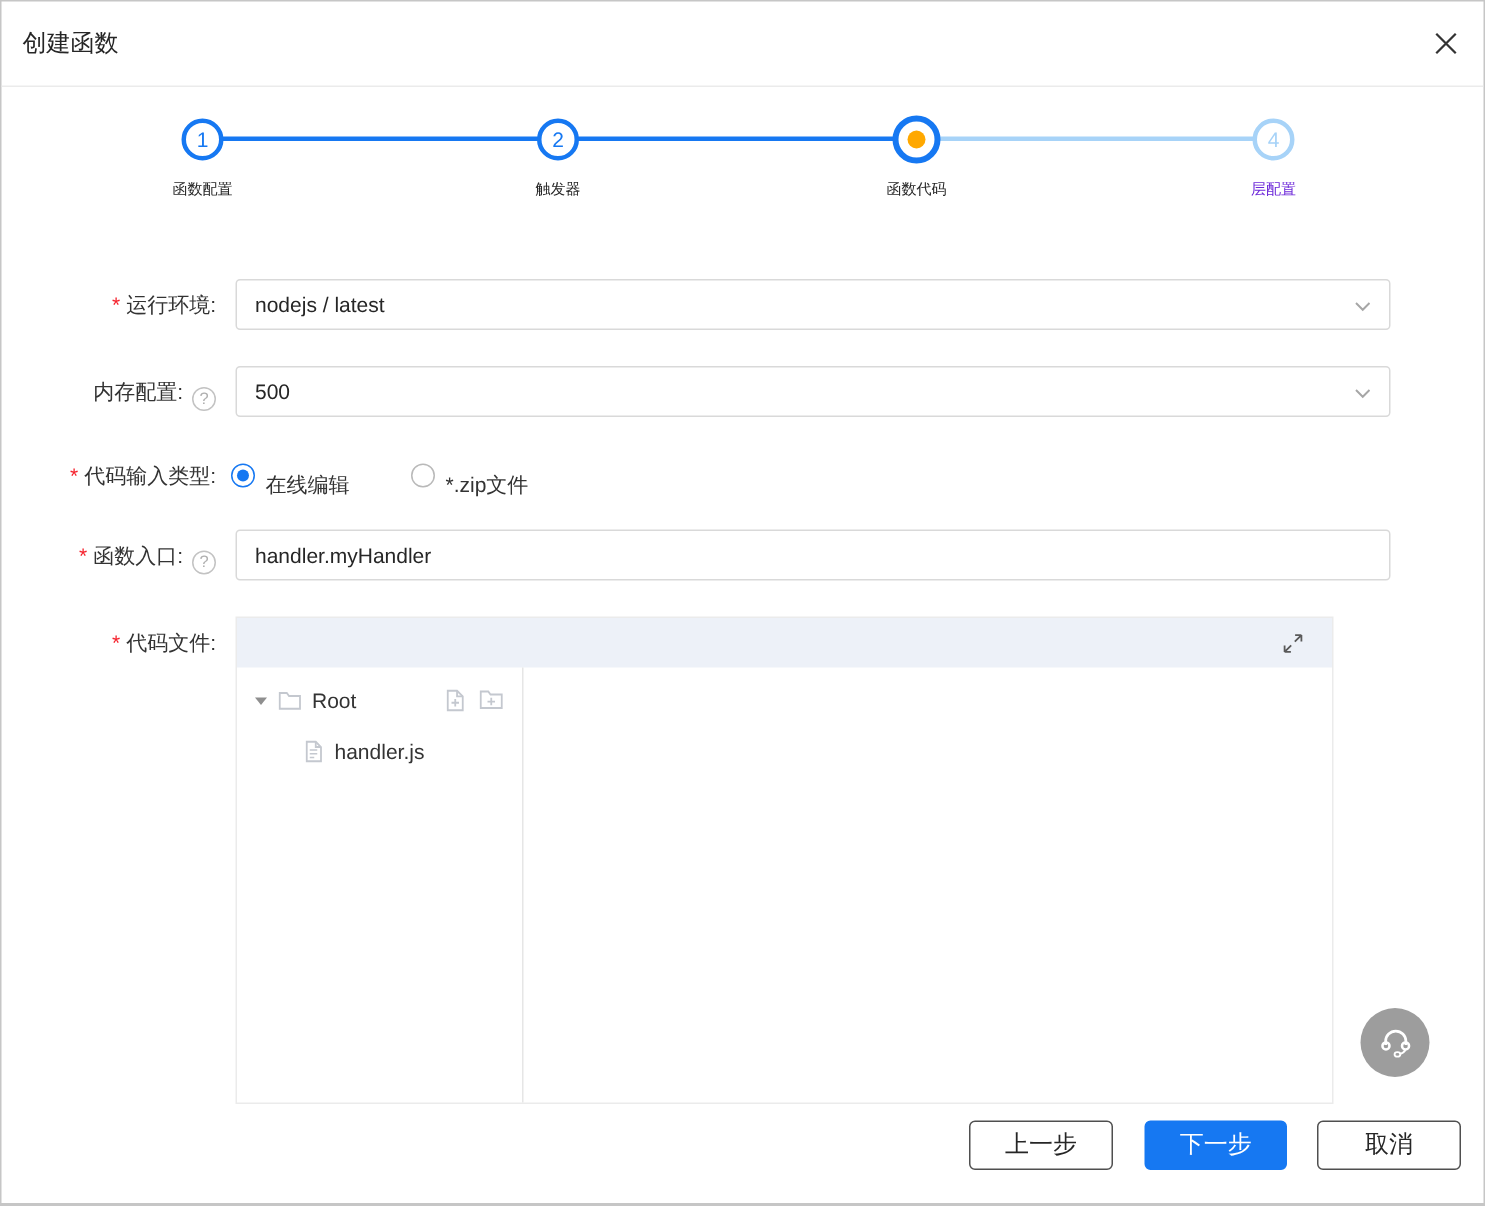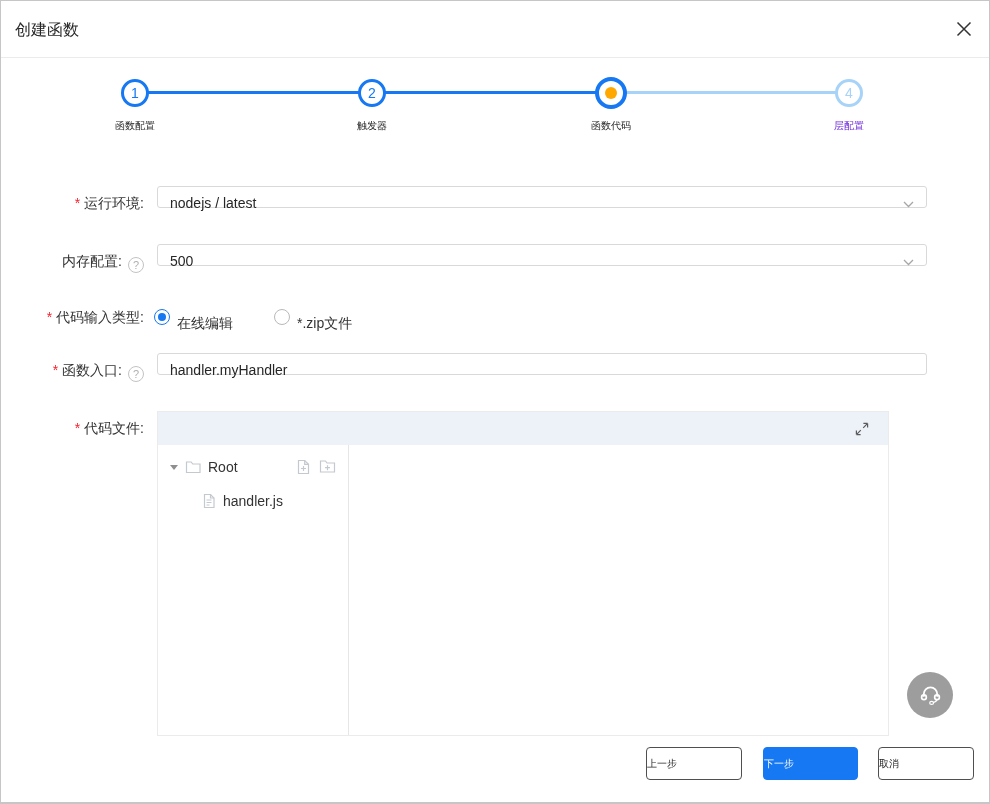--- a/index.html
+++ b/index.html
@@ -16,42 +16,42 @@
   .step-circle.done { width:28px; height:28px; top:78px; border:3px solid #1678f2; color:#1678f2; line-height:22px; }
   .step-circle.active { width:32px; height:32px; top:76px; border:4px solid #1678f2; }
   .step-circle.active .dot { position:absolute; left:50%; top:50%; width:12px; height:12px; margin:-6px 0 0 -6px; border-radius:50%; background:#ffa800; }
   .step-circle.pending { width:28px; height:28px; top:78px; border:3px solid #a7d3f8; color:#a7d3f8; line-height:22px; }
   .step-label { position:absolute; top:118px; transform:translateX(-50%); font-size:10px; color:#262626; white-space:nowrap; }
   .step-label.pending { color:#6d28d9; }
   
   .row-label { position:absolute; left:0; width:143px; text-align:right; font-size:14px; color:#333; white-space:nowrap; }
   .req { color:#f5222d; margin-right:4px; }
   .help { display:inline-block; width:16px; height:16px; margin-left:6px; border:1px solid #c3c3c3; border-radius:50%; color:#b0b0b0; font-size:11px; line-height:14px; text-align:center; vertical-align:-3px; }
-  .field { position:absolute; left:156px; width:770px; height:22px; border:1px solid #d9d9d9; border-radius:3px; background:#fff; font-size:14px; color:#262626; line-height:32px; padding-left:12px; }
+  .field { position:absolute; left:156px; width:770px; height:34px; border:1px solid #d9d9d9; border-radius:3px; background:#fff; font-size:14px; color:#262626; line-height:32px; padding-left:12px; }
   .chev { position:absolute; right:12px; top:14px; }
   .radio-row { position:absolute; left:153px; display:flex; align-items:center; font-size:14px; color:#333; }
   .radio { width:16px; height:16px; border-radius:50%; border:1px solid #b9b9b9; background:#fff; position:relative; }
   .radio.sel { border-color:#1678f2; }
   .radio.sel::after { content:""; position:absolute; left:50%; top:50%; width:8px; height:8px; margin:-4px 0 0 -4px; border-radius:50%; background:#1678f2; }
   .radio-lbl { margin:13px 0 0 7px; }
   .radio-gap { width:41px; }
   
   .editor { position:absolute; left:156px; top:410px; width:732px; height:325px; border:1px solid #ebebeb; background:#fff; }
   .editor-bar { position:absolute; left:0; top:0; right:0; height:33px; background:#edf1f8; }
   .expand-ic { position:absolute; right:19px; top:10px; cursor:pointer; }
   .tree { position:absolute; left:0; top:33px; bottom:0; width:191px; border-right:1px solid #e6e6e6; }
   .tree-row { position:absolute; left:0; right:0; height:24px; display:flex; align-items:center; font-size:14px; color:#333; }
   .tree-row.root { top:10px; }
   .tree-row.file { top:44px; }
   .caret { width:0; height:0; border-left:4.5px solid transparent; border-right:4.5px solid transparent; border-top:5.5px solid #8f8f8f; margin-left:12px; }
   .tree-ic { margin-left:7px; display:flex; }
   .tree-txt { margin-left:7px; }
   .tree-actions { position:absolute; right:12px; top:4px; display:flex; gap:8px; }
   
-  .btn { position:absolute; top:746px; height:33px; border-radius:4px; font-size:10px; line-height:31px; cursor:pointer; }
+  .btn { position:absolute; top:746px; height:33px; border-radius:4px; font-size:16px; text-align:center; line-height:31px; cursor:pointer; }
   .btn.ghost { background:#fff; border:1px solid #4f4f4f; color:#262626; }
   .btn.primary { background:#1678f2; border:1px solid #1678f2; color:#fff; }
   .btn-prev { left:645px; width:96px; }
   .btn-next { left:762px; width:95px; }
   .btn-cancel { left:877px; width:96px; }
   .fab { position:absolute; left:906px; top:671px; width:46px; height:46px; border-radius:50%; background:#9d9d9d; display:flex; align-items:center; justify-content:center; cursor:pointer; }
 </style>
 </head>
 <body>
 

